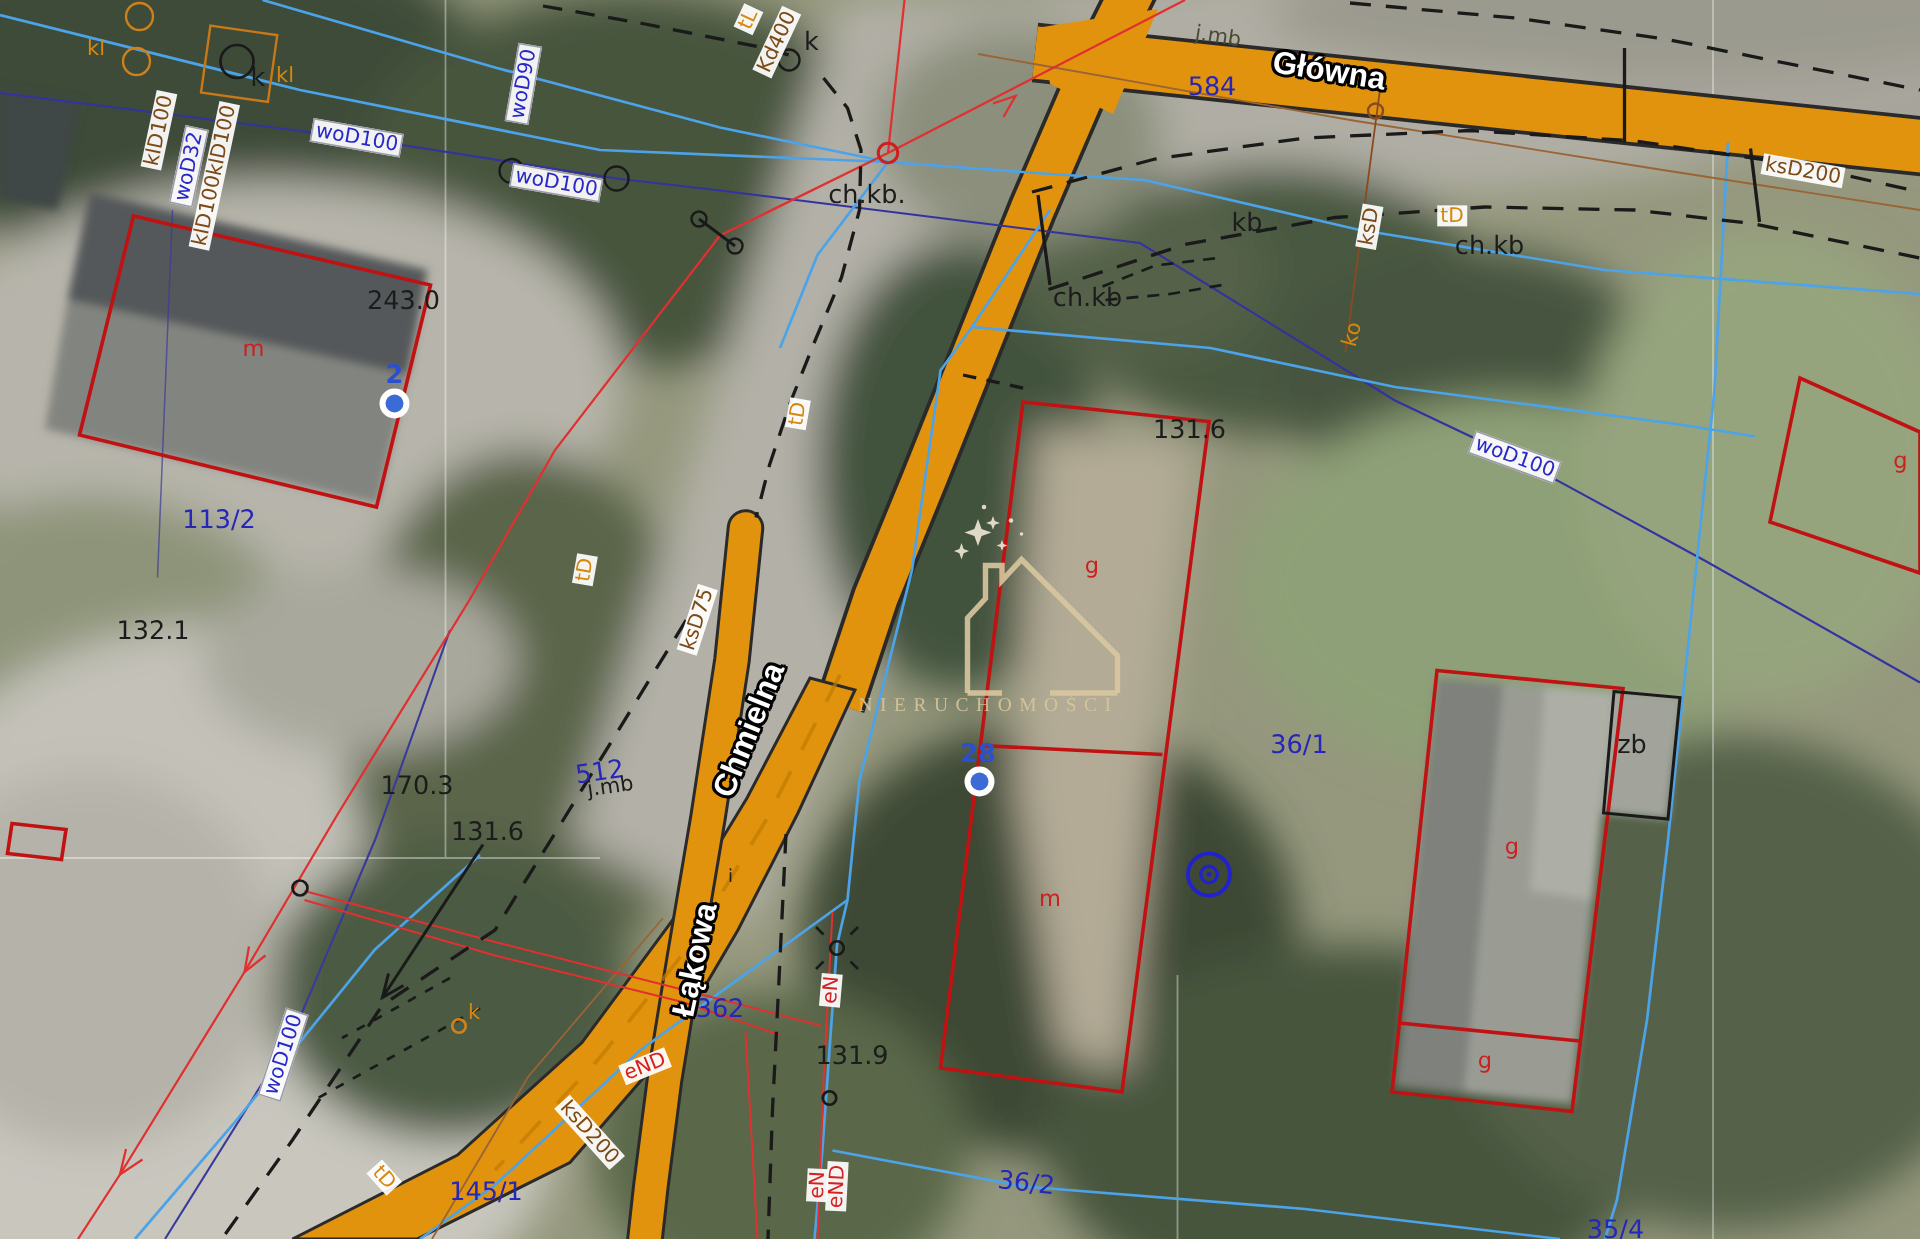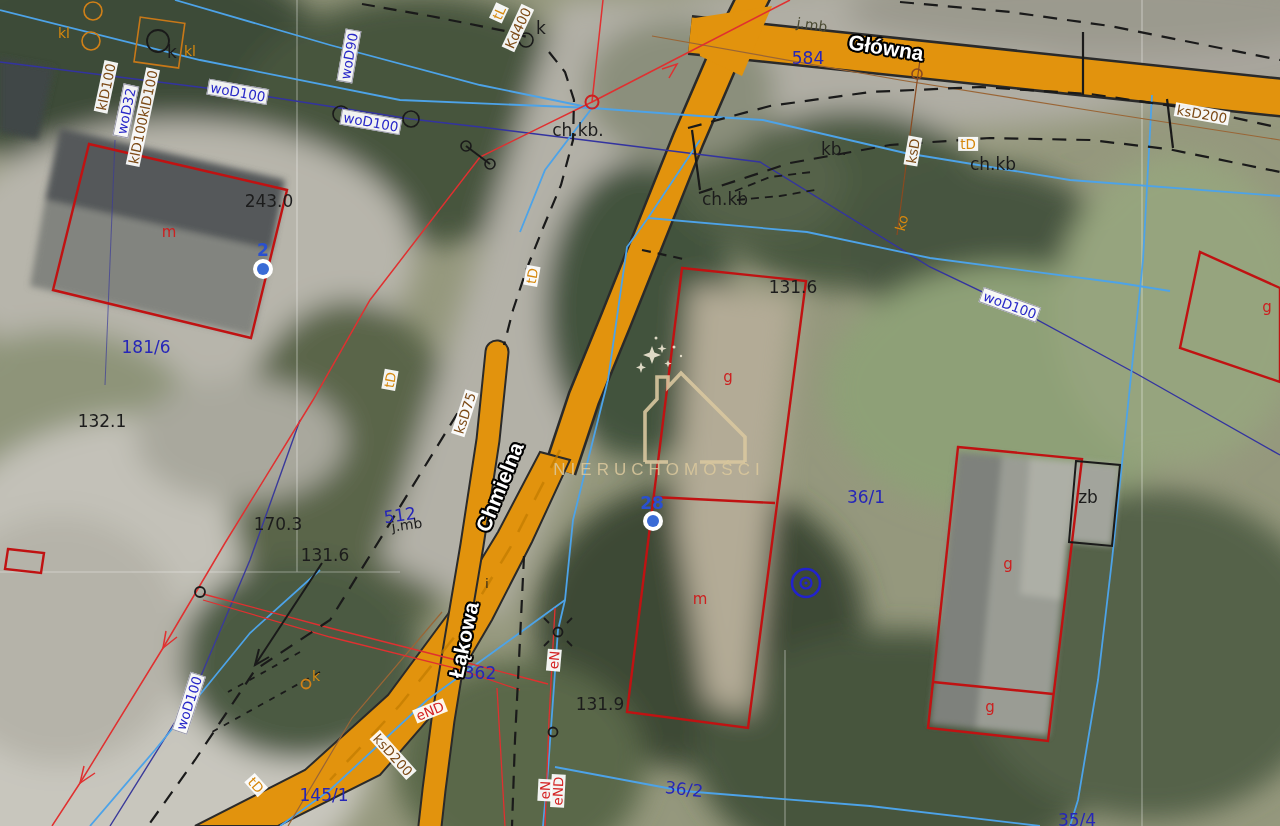--- a/index.html
+++ b/index.html
@@ -13,21 +13,21 @@
   .r{color:#cc2020;font-size:15px}
   .o{color:#d6880e;font-size:14px}
   .bb{color:#2828c8;font-size:13.5px;background:rgba(255,255,255,.93);padding:0 2px;border:0.5px solid #99a;}
   .nb{color:#7c4a16;font-size:13.5px;background:rgba(255,255,255,.93);padding:0 2px}
   .ob{color:#d6880e;font-size:13.5px;background:rgba(255,255,255,.93);padding:0 2px}
   .rb{color:#d42222;font-size:13.5px;background:rgba(255,255,255,.93);padding:0 2px}
   .km{color:#4a4a32;font-size:14px}
   .st{color:#fff;font-size:21px;font-weight:700;font-family:"Liberation Sans",sans-serif;
       text-shadow:-1.6px -1.6px 0 #000,1.6px -1.6px 0 #000,-1.6px 1.6px 0 #000,1.6px 1.6px 0 #000,0 -2px 0 #000,0 2px 0 #000,-2px 0 0 #000,2px 0 0 #000;}
   .wm1{font-family:"DejaVu Serif",serif;font-size:50px;letter-spacing:7px;color:rgba(218,199,156,.88);font-weight:600}
-  .wm2{font-family:Liberation Sans, sans-serif;font-size:17px;letter-spacing:5px;color:rgba(218,199,156,.88)}
+  .wm2{font-family:Liberation Serif, serif;font-size:13px;letter-spacing:5px;color:rgba(218,199,156,.88)}
 </style>
 </head>
 <body>
 
 <div id="stage">
 <svg id="map" width="1280" height="826" viewBox="0 0 1280 826">
   <defs>
     <filter id="soft" x="-40%" y="-40%" width="180%" height="180%">
           <feGaussianBlur stdDeviation="14"></feGaussianBlur>
         </filter>
@@ -235,21 +235,21 @@
 <div class="lb nb" style="left:1202px;top:114px;transform:translate(-50%,-50%) rotate(10deg)">ksD200</div>
 <div class="lb k" style="left:834px;top:150px;transform:translate(-50%,-50%)">kb.</div>
 <div class="lb nb" style="left:913px;top:151px;transform:translate(-50%,-50%) rotate(-80deg)">ksD</div>
 <div class="lb ob" style="left:968px;top:144px;transform:translate(-50%,-50%)">tD</div>
 <div class="lb k" style="left:993px;top:165px;transform:translate(-50%,-50%)">ch.kb</div>
 <div class="lb k" style="left:725px;top:200px;transform:translate(-50%,-50%)">ch.kb</div>
 <div class="lb o" style="left:902px;top:223px;transform:translate(-50%,-50%) rotate(-75deg)">ko</div>
 <div class="lb k" style="left:269px;top:202px;transform:translate(-50%,-50%)">243.0</div>
 <div class="lb r" style="left:169px;top:233px;transform:translate(-50%,-50%)">m</div>
 <div class="lb hn" style="left:263px;top:251px;transform:translate(-50%,-50%)">2</div>
-<div class="lb b" style="left:146px;top:348px;transform:translate(-50%,-50%)">181/6</div>
+<div class="lb b" style="left:146px;top:348px;transform:translate(-50%,-50%)">113/2</div>
 <div class="lb k" style="left:102px;top:422px;transform:translate(-50%,-50%)">132.1</div>
 <div class="lb ob" style="left:532px;top:276px;transform:translate(-50%,-50%) rotate(-80deg)">tD</div>
 <div class="lb ob" style="left:390px;top:380px;transform:translate(-50%,-50%) rotate(-80deg)">tD</div>
 <div class="lb nb" style="left:465px;top:413px;transform:translate(-50%,-50%) rotate(-72deg)">ksD75</div>
 <div class="lb k" style="left:278px;top:525px;transform:translate(-50%,-50%)">170.3</div>
 <div class="lb k" style="left:325px;top:556px;transform:translate(-50%,-50%)">131.6</div>
 <div class="lb b" style="left:400px;top:516px;transform:translate(-50%,-50%) rotate(-8deg)">512</div>
 <div class="lb k" style="left:407px;top:525px;font-size:14px;transform:translate(-50%,-50%) rotate(-8deg)">j.mb</div>
 <div class="lb st" style="left:500px;top:487px;transform:translate(-50%,-50%) rotate(-68deg)">Chmielna</div>
 <div class="lb k" style="left:793px;top:288px;transform:translate(-50%,-50%)">131.6</div>
@@ -257,21 +257,21 @@
 <div class="lb r" style="left:1267px;top:308px;transform:translate(-50%,-50%)">g</div>
 <div class="lb bb" style="left:1010px;top:305px;transform:translate(-50%,-50%) rotate(20deg)">woD100</div>
 <div class="lb b" style="left:866px;top:498px;transform:translate(-50%,-50%)">36/1</div>
 <div class="lb k" style="left:1088px;top:498px;transform:translate(-50%,-50%)">zb</div>
 <div class="lb r" style="left:1008px;top:565px;transform:translate(-50%,-50%)">g</div>
 <div class="lb r" style="left:700px;top:600px;transform:translate(-50%,-50%)">m</div>
 <div class="lb hn" style="left:652px;top:504px;transform:translate(-50%,-50%)">28</div>
 <div class="lb b" style="left:480px;top:674px;transform:translate(-50%,-50%)">362</div>
 <div class="lb ks" style="left:487px;top:584px;transform:translate(-50%,-50%)">i</div>
 <div class="lb rb" style="left:554px;top:660px;transform:translate(-50%,-50%) rotate(-85deg)">eN</div>
-<div class="lb k" style="left:600px;top:705px;transform:translate(-50%,-50%)">131.9</div>
+<div class="lb k" style="left:568px;top:705px;transform:translate(-50%,-50%)">131.9</div>
 <div class="lb rb" style="left:430px;top:711px;transform:translate(-50%,-50%) rotate(-22deg)">eND</div>
 <div class="lb nb" style="left:393px;top:755px;transform:translate(-50%,-50%) rotate(48deg)">ksD200</div>
 <div class="lb ob" style="left:256px;top:785px;transform:translate(-50%,-50%) rotate(48deg)">tD</div>
 <div class="lb bb" style="left:189px;top:703px;transform:translate(-50%,-50%) rotate(-72deg)">woD100</div>
 <div class="lb b" style="left:324px;top:796px;transform:translate(-50%,-50%)">145/1</div>
 <div class="lb o" style="left:316px;top:676px;transform:translate(-50%,-50%)">k</div>
 <div class="lb rb" style="left:545px;top:790px;transform:translate(-50%,-50%) rotate(-87deg)">eN</div>
 <div class="lb rb" style="left:558px;top:791px;transform:translate(-50%,-50%) rotate(-87deg)">eND</div>
 <div class="lb b" style="left:684px;top:790px;transform:translate(-50%,-50%) rotate(6deg)">36/2</div>
 <div class="lb b" style="left:1077px;top:821px;transform:translate(-50%,-50%)">35/4</div>

